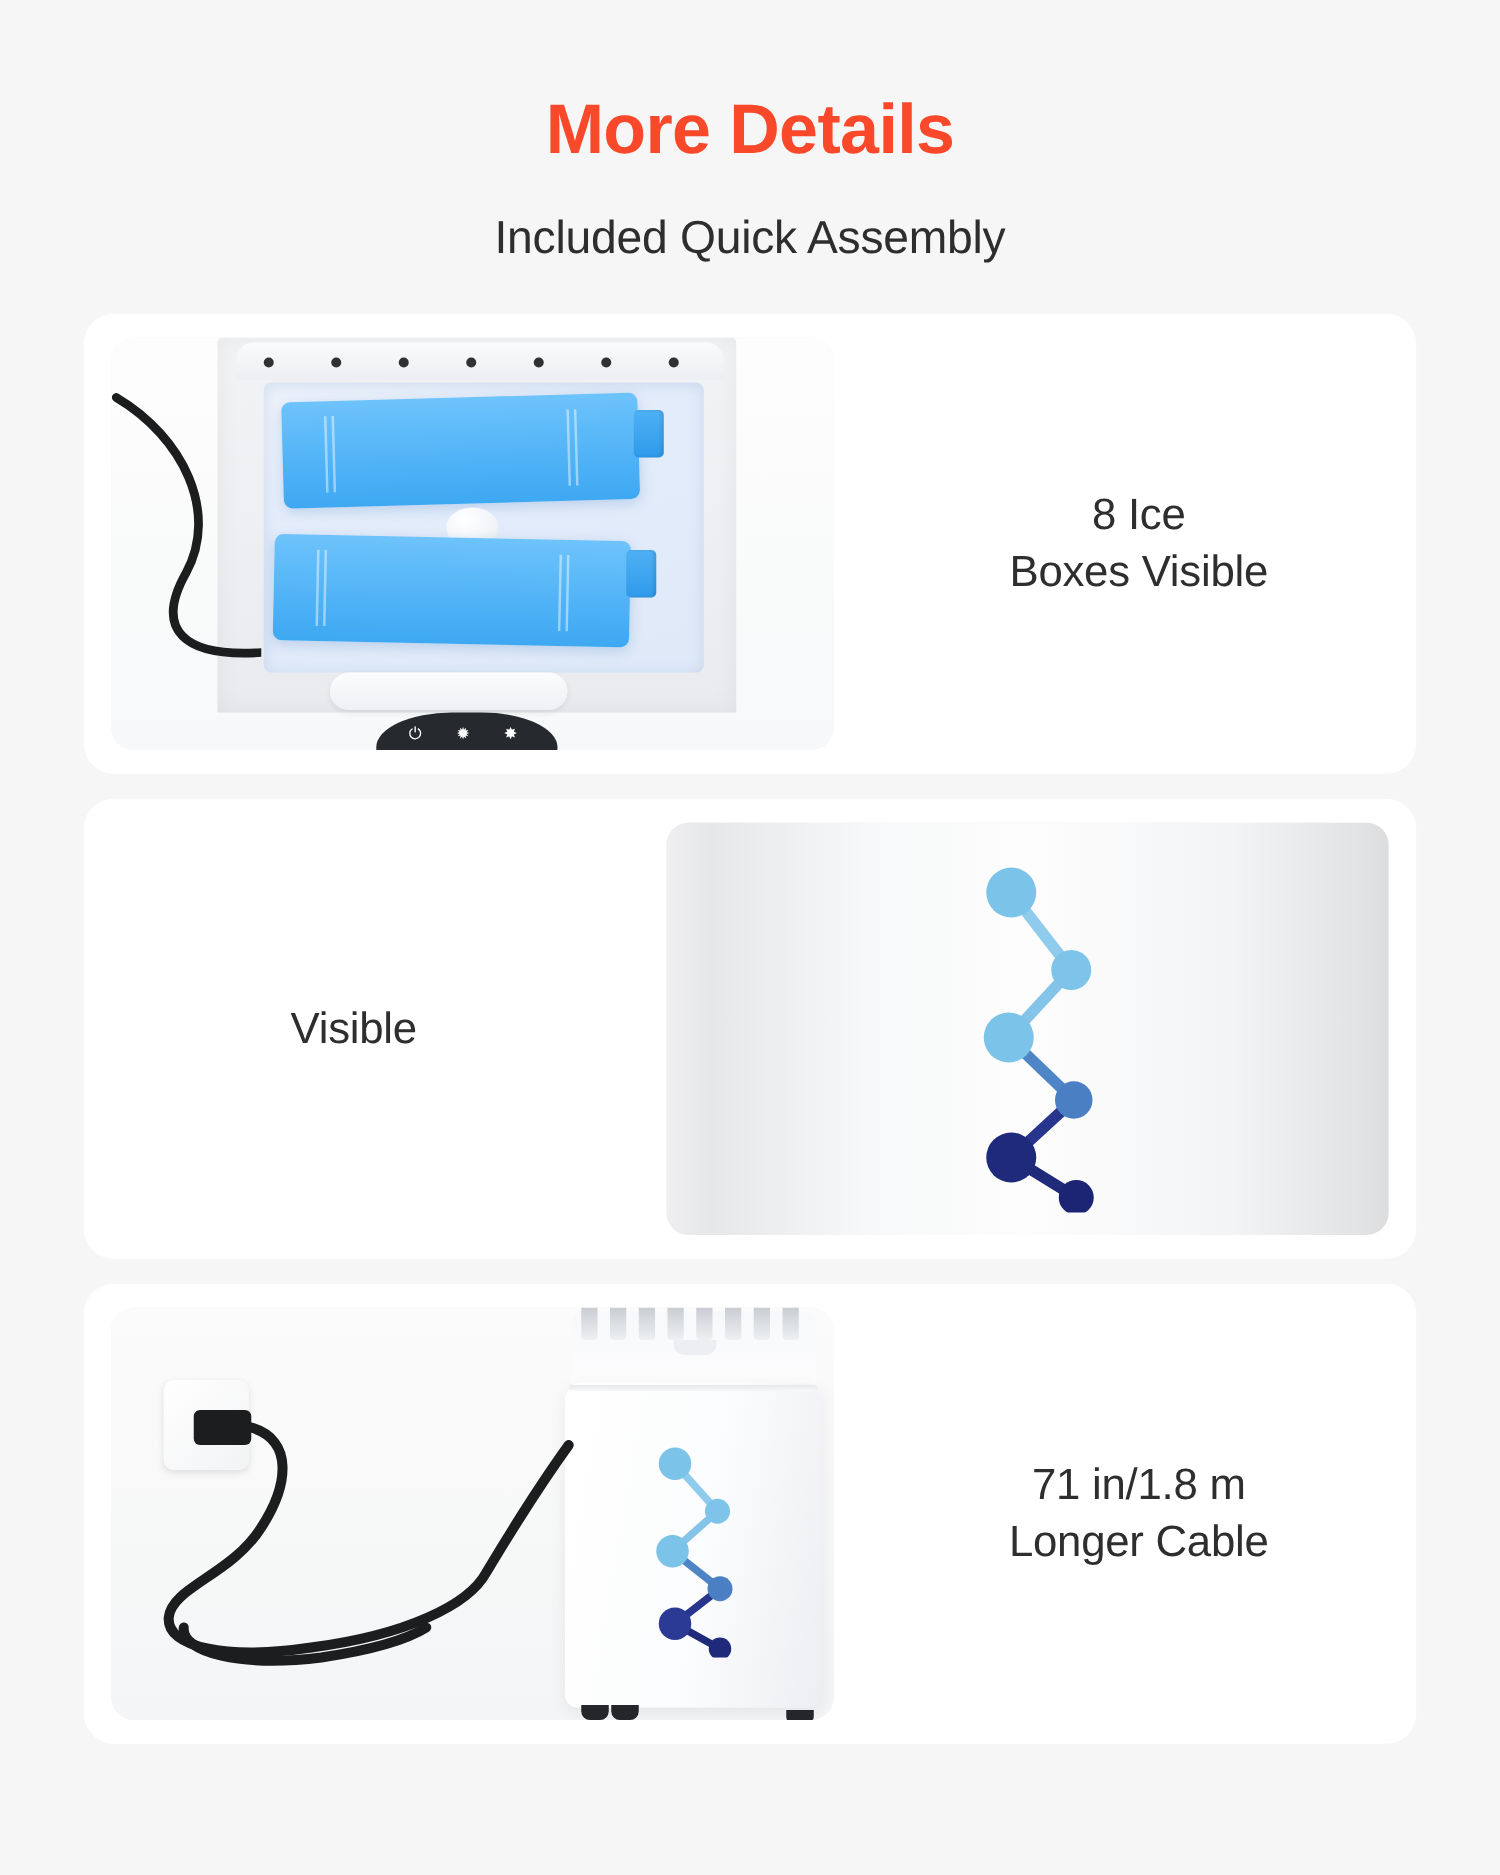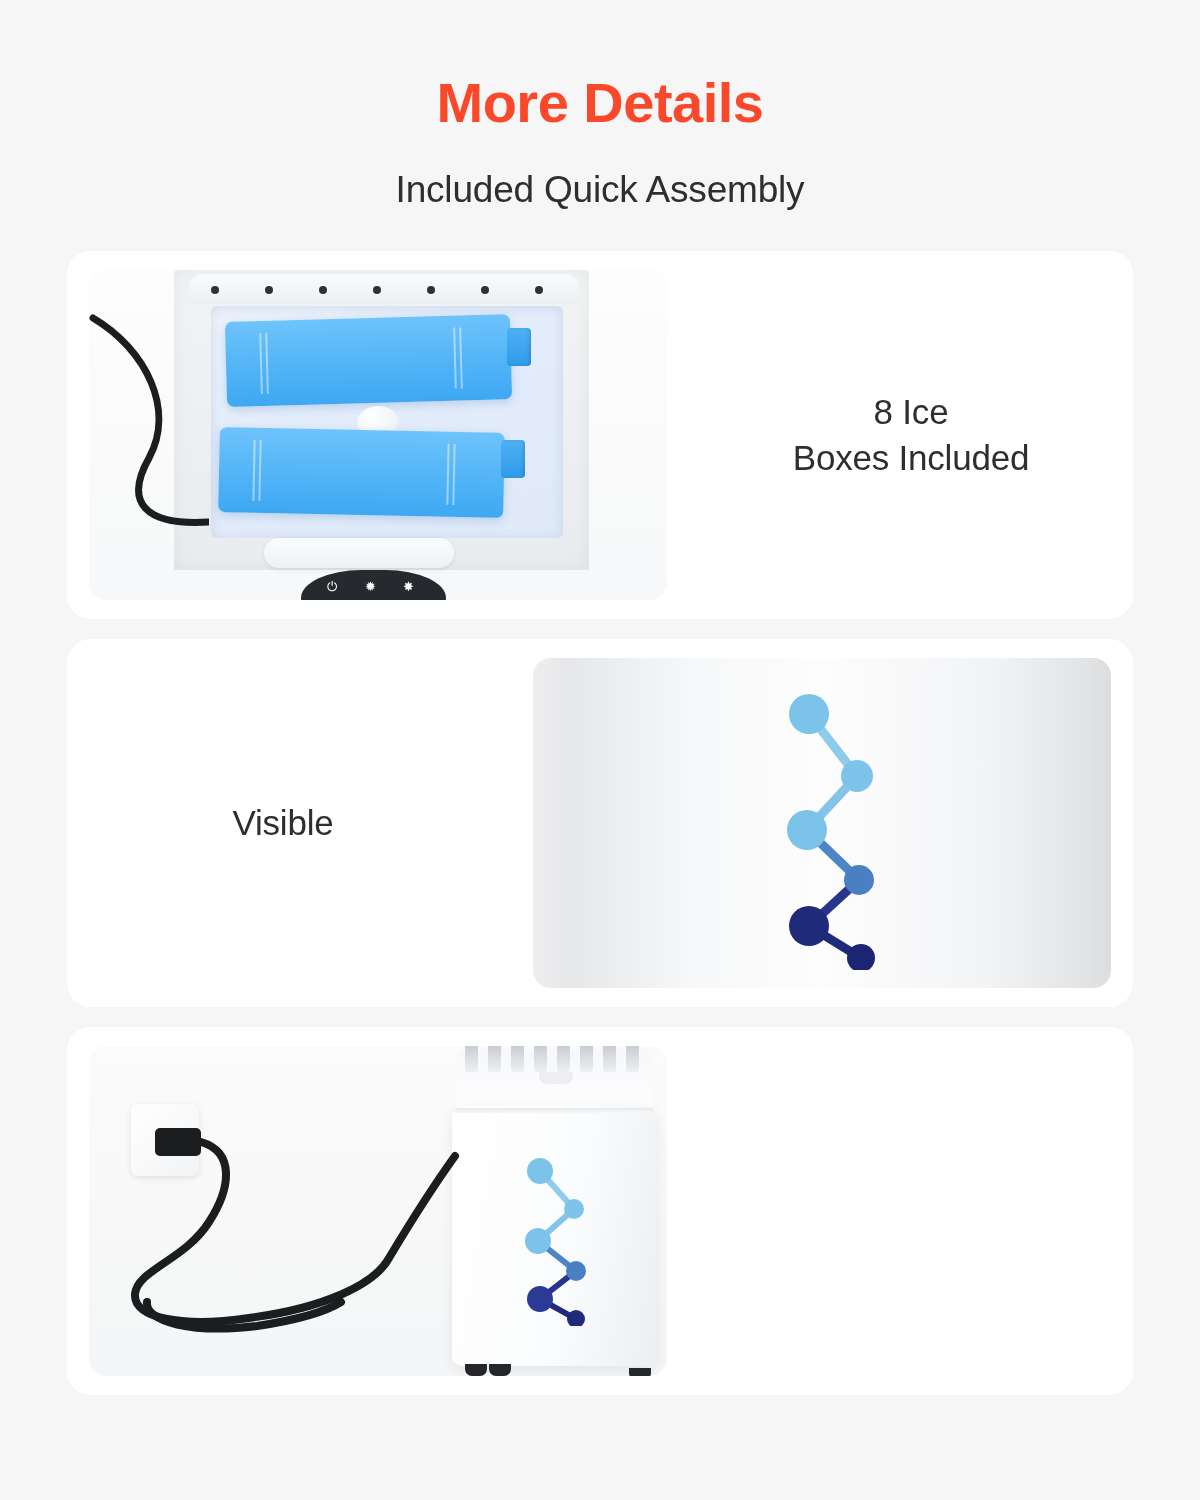--- a/index.html
+++ b/index.html
@@ -233,21 +233,21 @@
           </div>
 
           <svg class="cord" viewBox="0 0 120 290" preserveAspectRatio="none">
             <path d="M4,28 C58,60 86,120 60,168 C34,214 58,236 120,232" stroke="#1b1d1f" stroke-width="7" fill="none" stroke-linecap="round"></path>
           </svg>
         </div>
       </div>
 
       <div class="caption">
         <div>8 Ice</div>
-        <div>Boxes Included</div>
+        <div>Boxes Visible</div>
       </div>
     </div>
 
     <div class="card reverse">
       <div class="media">
         <div class="panel-scene"></div>
         <div class="wl" style="left:240px; top:22px; width:120px; height:290px;">
           <svg viewBox="0 0 120 290">
             <line x1="36" y1="34" x2="84" y2="96" stroke="#8ecbec" stroke-width="9" stroke-linecap="round"></line>
             <line x1="84" y1="96" x2="34" y2="150" stroke="#85c4e9" stroke-width="9" stroke-linecap="round"></line>
@@ -312,16 +312,20 @@
 
           <svg class="cable-svg" viewBox="0 0 578 330">
             <path d="M112,96 C146,106 142,142 120,176 C96,214 48,224 46,248
                      C44,272 92,282 160,272 C236,262 286,238 300,212
                      C318,182 340,146 366,110" stroke="#1b1d1f" stroke-width="8" fill="none" stroke-linecap="round" stroke-linejoin="round"></path>
             <path d="M58,256 C56,276 104,288 168,280 C208,274 236,266 252,256" stroke="#1b1d1f" stroke-width="8" fill="none" stroke-linecap="round"></path>
           </svg>
         </div>
       </div>
 
+      <div class="caption">
+        <div>71 in/1.8 m</div>
+        <div>Longer Cable</div>
+      </div>
     </div>
 
   </div>
 </div>
 
 </body></html>

